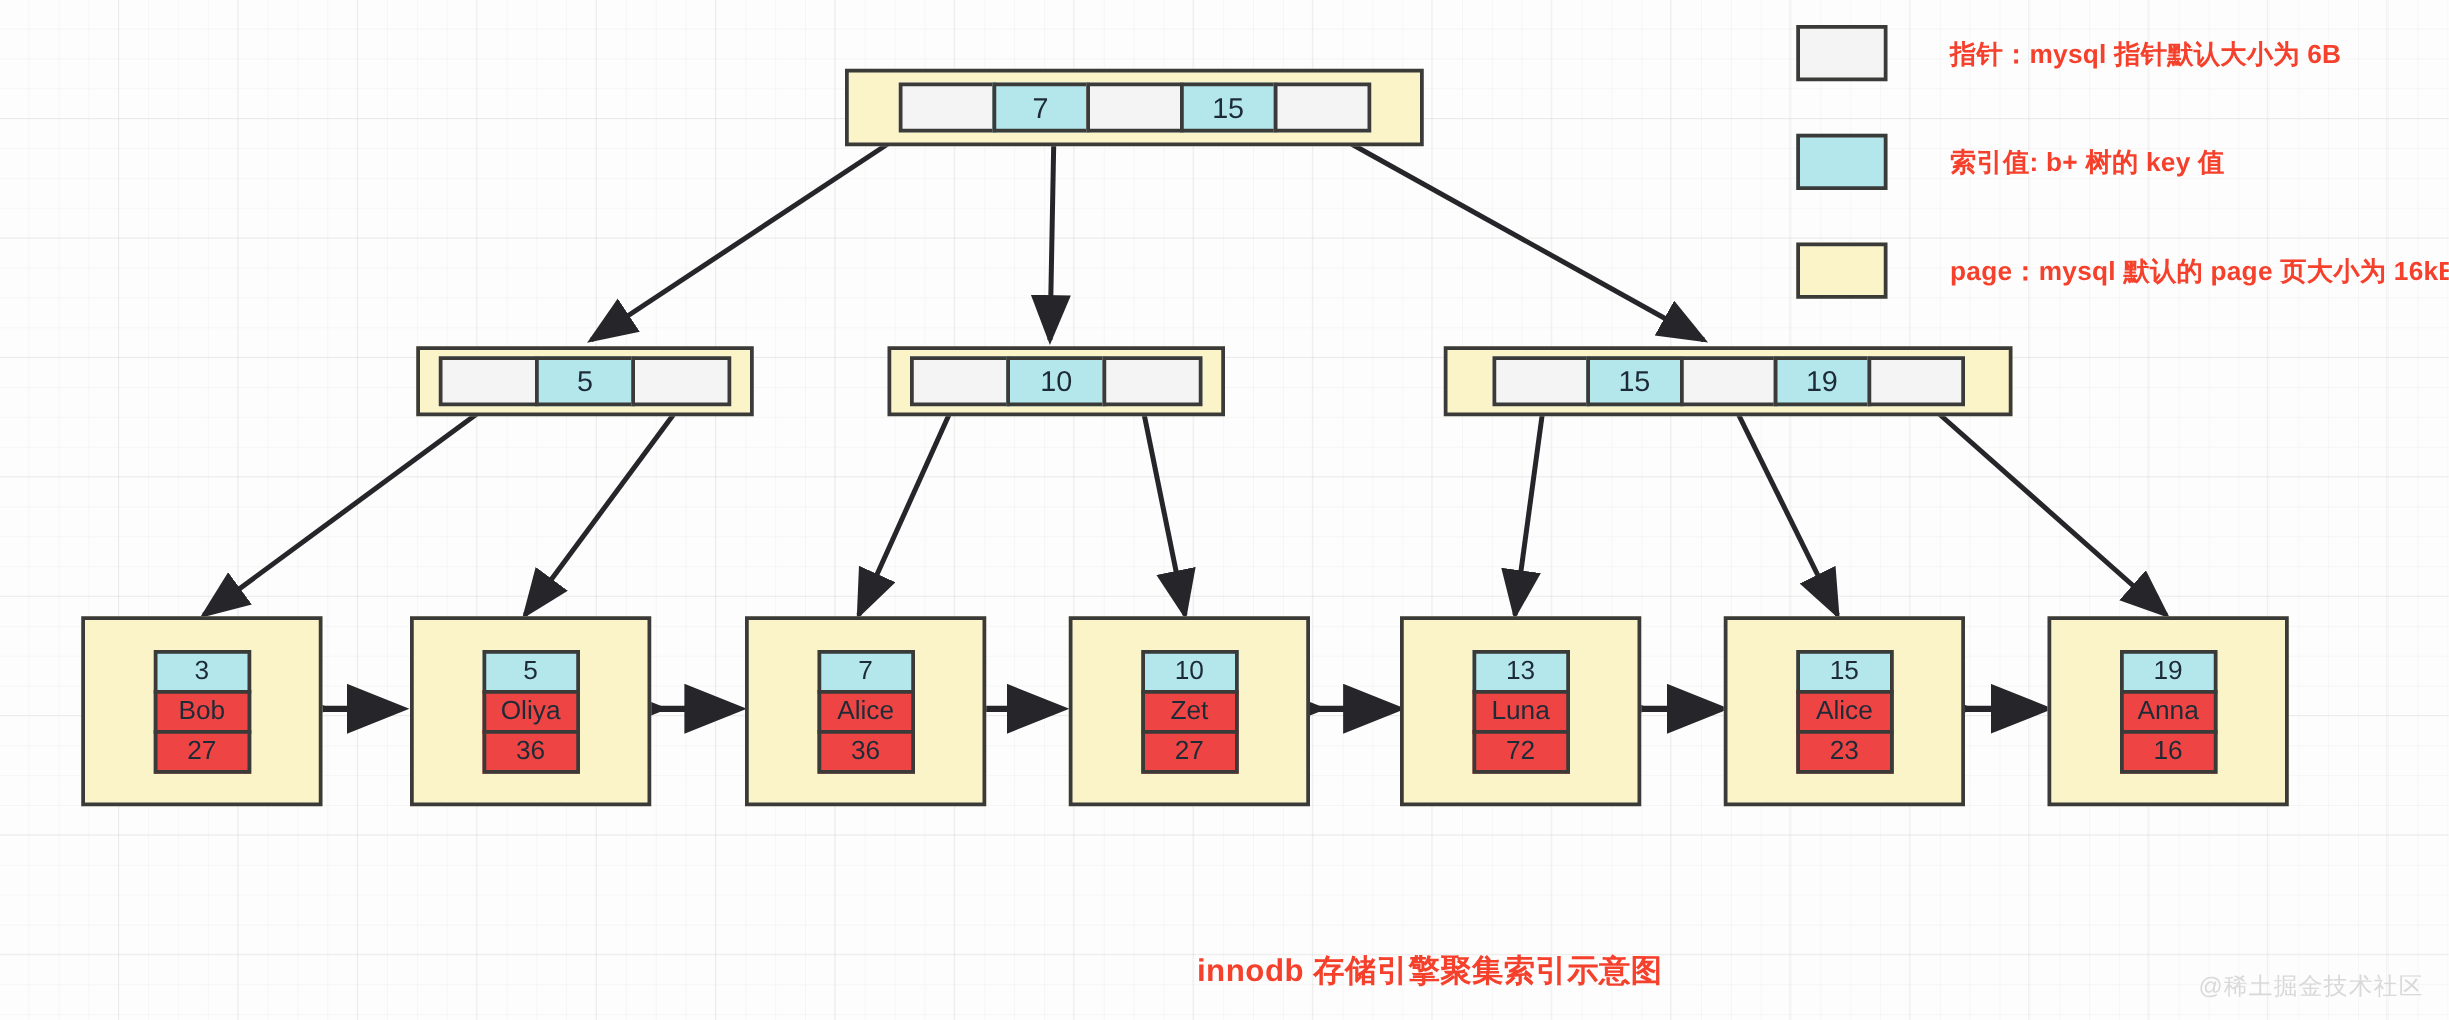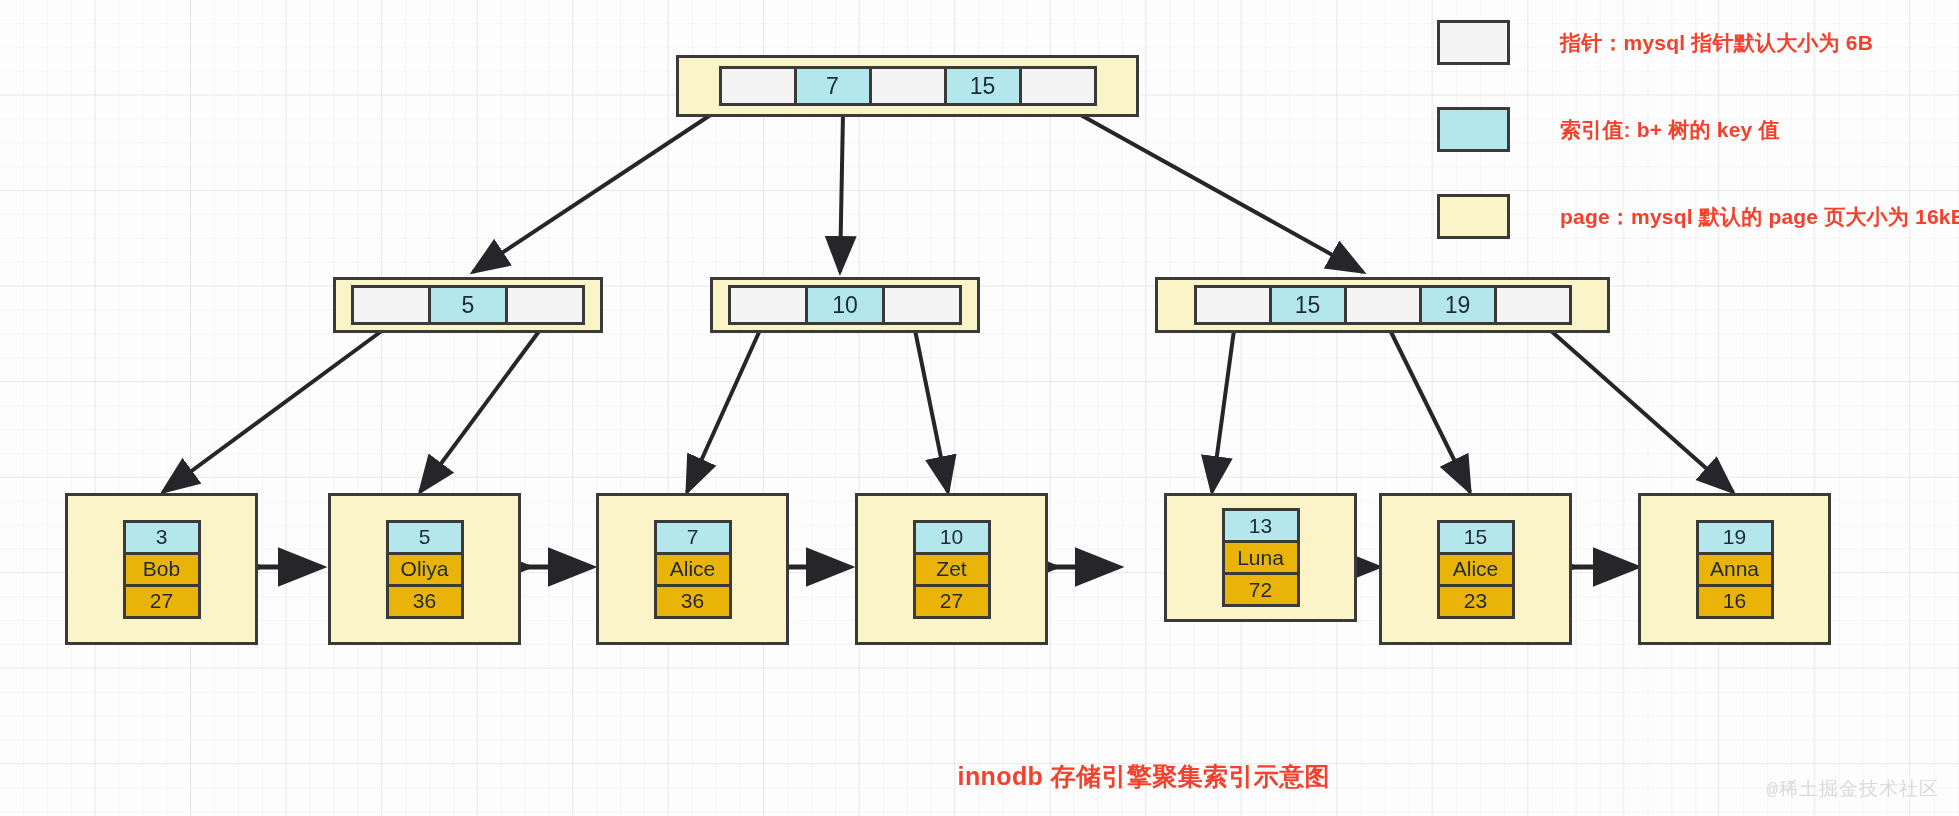--- a/index.html
+++ b/index.html
@@ -56,21 +56,21 @@
     border:3px solid #3a3a38;
     box-sizing:border-box;
     display:flex;align-items:center;justify-content:center;
   }
   .leafinner{display:flex;flex-direction:column;width:78px;}
   .lrow{
     box-sizing:border-box;
     height:35px;
     border:3px solid #3a3a38;
     margin-top:-3px;
-    background:#eab308;
+    background:#ef4444;
     display:flex;align-items:center;justify-content:center;
     font-size:21px;color:#1d2b36;
   }
   .lrow:first-child{margin-top:0;background:#b3e7ec;}
 
   
   #legend{position:absolute;left:1437px;top:14px;}
   .lg-row{display:flex;align-items:center;height:57px;margin-bottom:30px;}
   .lg-swatch{
     width:73px;height:45px;border:3px solid #3a3a38;box-sizing:border-box;
@@ -82,21 +82,21 @@
     letter-spacing:0.2px;
   }
 
   #title{
     position:absolute;left:0;top:760px;width:1330px;text-align:right;
     font-size:25px;font-weight:bold;color:#f5402c;letter-spacing:0.4px;
   }
   #watermark{
     position:absolute;right:20px;bottom:14px;
     font-size:19px;color:#d9d9d9;letter-spacing:1px;
-    font-family:Liberation Mono, monospace;
+    font-family:Liberation Sans, sans-serif;
   }
 </style>
 </head>
 <body>
 
 <div id="canvas">
 
   <svg id="edges" viewBox="0 0 1959 816">
     <defs>
       <marker id="ah" markerWidth="12" markerHeight="12" refX="9" refY="4" orient="auto" markerUnits="strokeWidth">
@@ -206,21 +206,21 @@
   </div>
 
   <div class="leaf" style="left:855px;top:493px;width:193px;height:152px;">
     <div class="leafinner">
       <div class="lrow">10</div>
       <div class="lrow">Zet</div>
       <div class="lrow">27</div>
     </div>
   </div>
 
-  <div class="leaf" style="left:1120px;top:493px;width:193px;height:129px;margin-left:44px;">
+  <div class="leaf" style="left:1120px;top:493px;width:193px;height:152px;">
     <div class="leafinner">
       <div class="lrow">13</div>
       <div class="lrow">Luna</div>
       <div class="lrow">72</div>
     </div>
   </div>
 
   <div class="leaf" style="left:1379px;top:493px;width:193px;height:152px;">
     <div class="leafinner">
       <div class="lrow">15</div>

